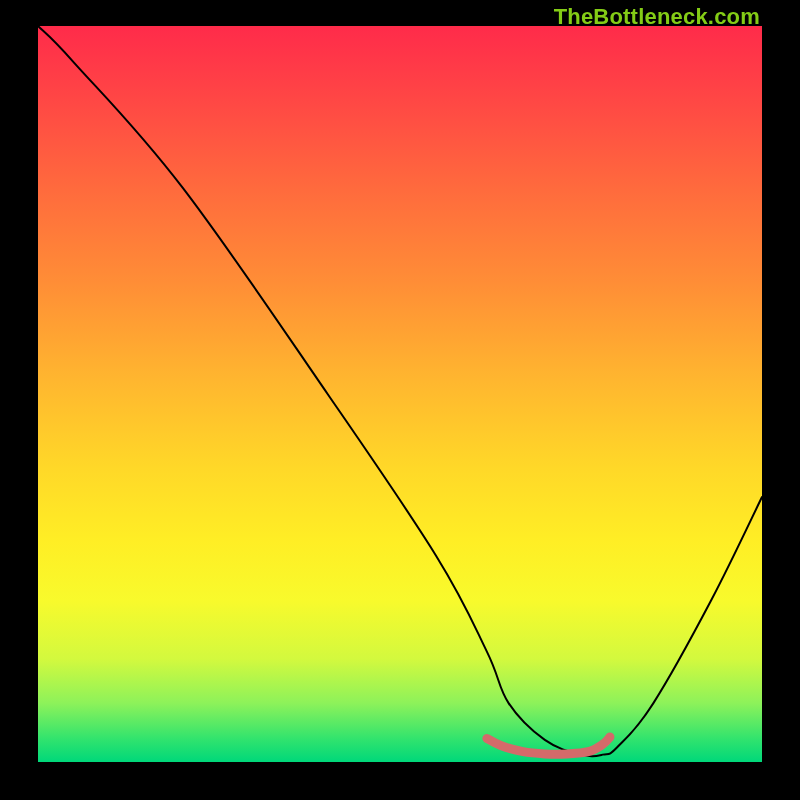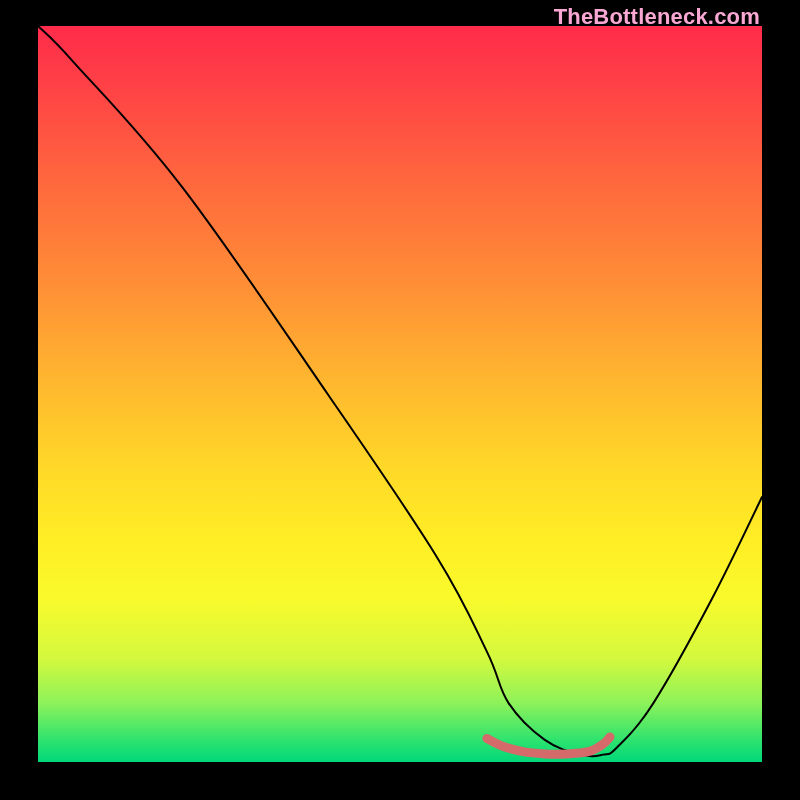--- a/index.html
+++ b/index.html
@@ -34,21 +34,21 @@
       #f8fa2c 78%,
       #d3f93e 86%,
       #8df25a 92%,
       #2fe36e 97%,
       #00d87a 100%);
   }
   .watermark {
     position: absolute;
     top: 4px;
     right: 40px;
-    color: #f9a8d4;
+    color: #84cc16;
     font-size: 22px;
     font-weight: 600;
     letter-spacing: 0.2px;
     user-select: none;
   }
   svg.overlay {
     position: absolute;
     left: 0;
     top: 0;
     pointer-events: none;

